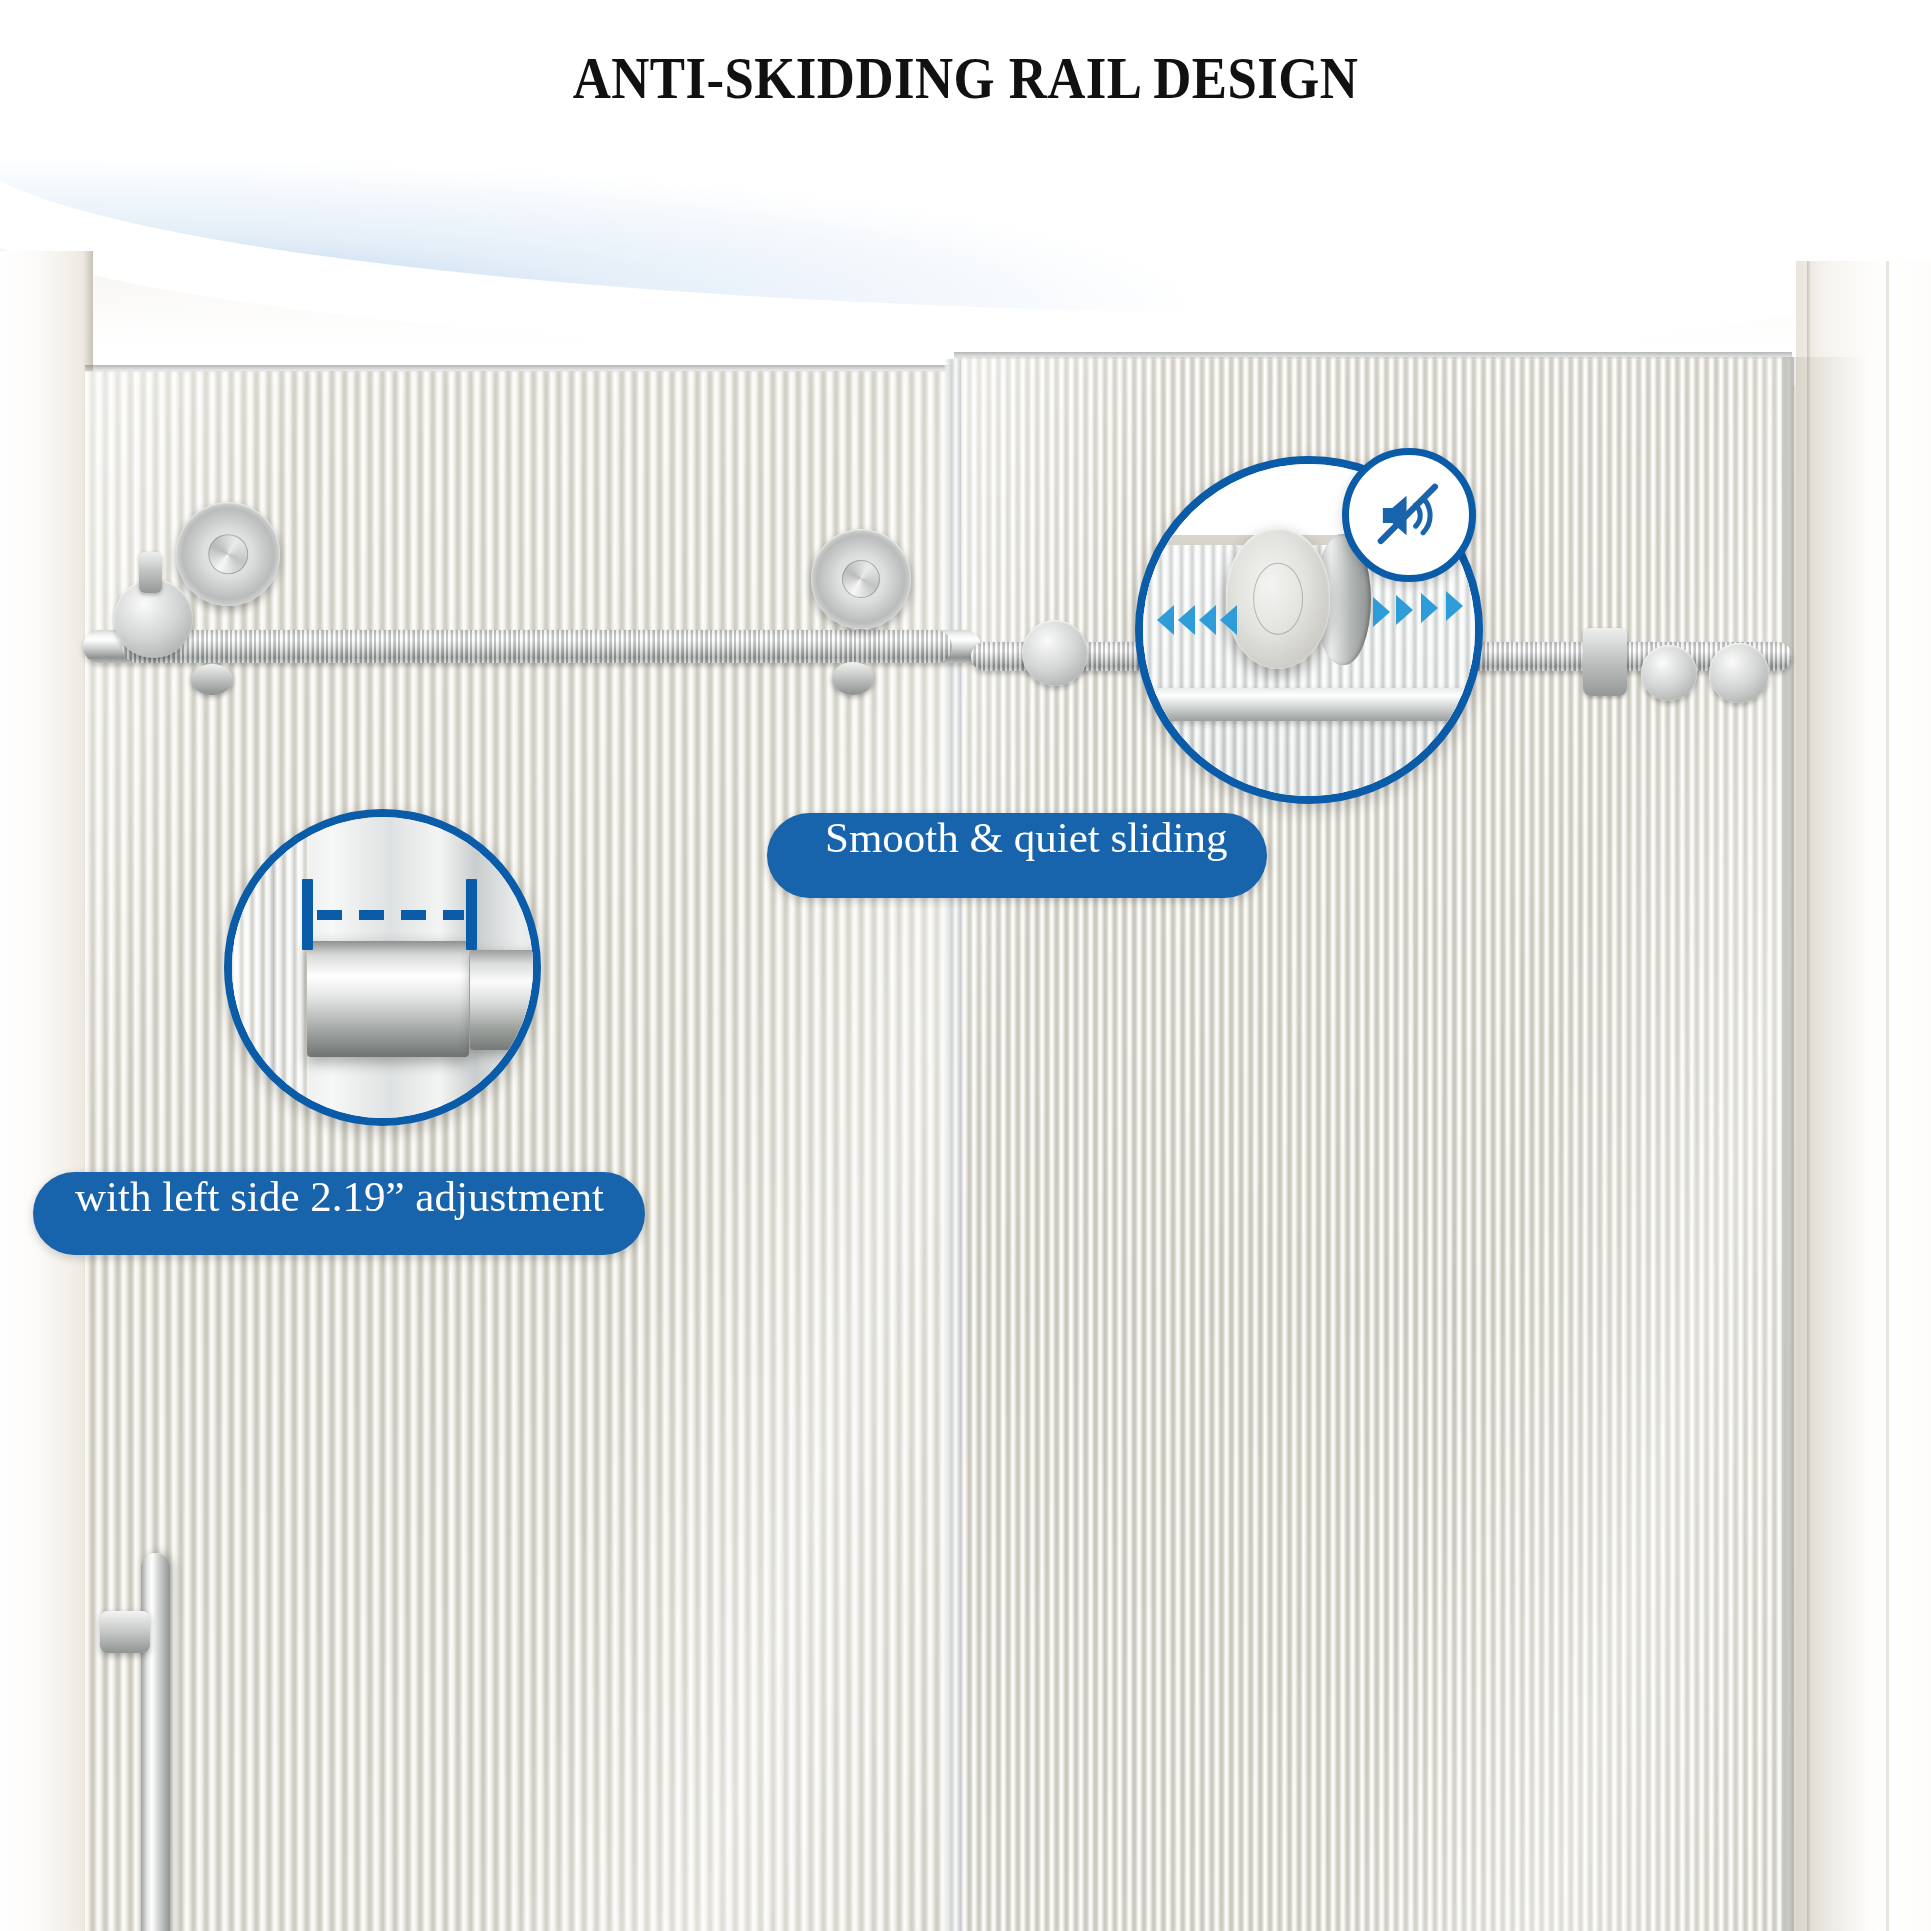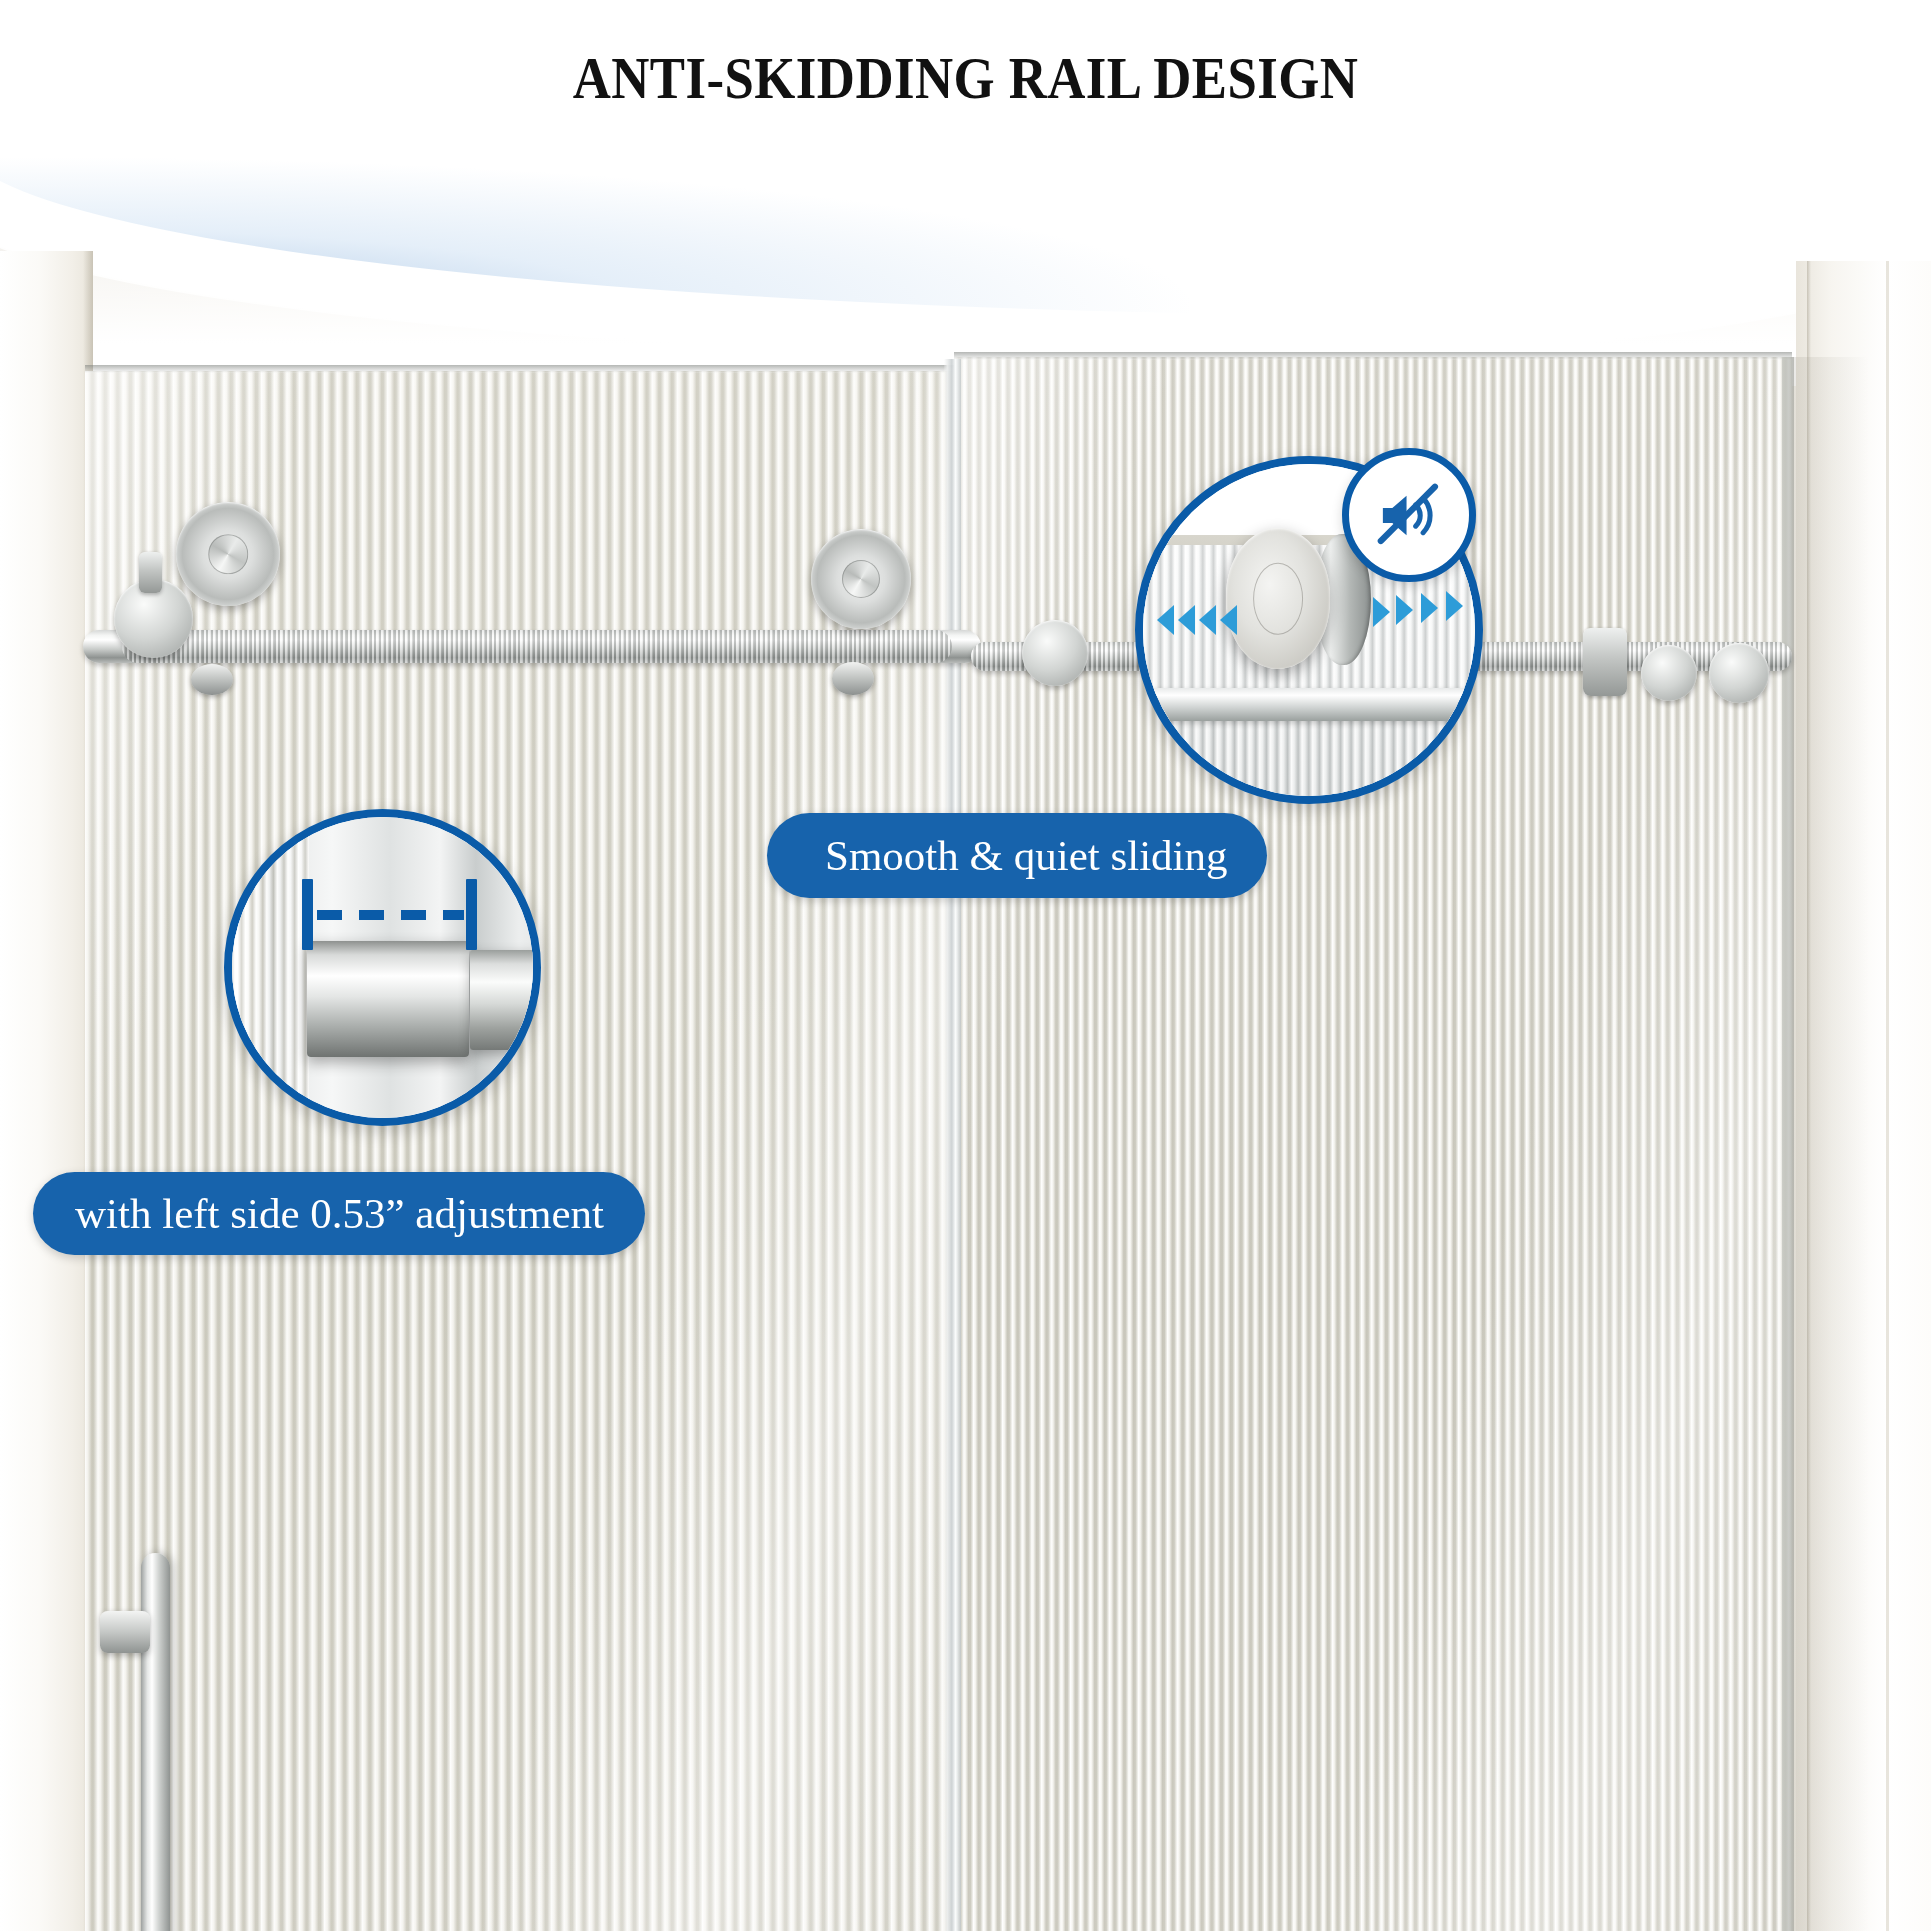--- a/index.html
+++ b/index.html
@@ -323,21 +323,21 @@
     box-shadow:0 3.9px 11.6px rgba(0,0,0,.16);
     display:flex;align-items:center;justify-content:center;
   }
 
   
   .pill{
     position:absolute;
     background:#1763AC;
     color:#ffffff;
     border-radius:44px;
-    display:flex;align-items:center;
+    display:flex;
     font-family:"Liberation Serif","DejaVu Serif",serif;
     font-size:43px;
     white-space:nowrap;
     box-shadow:0 2.9px 9.7px rgba(0,0,0,.18);
   }
   #pill-right{left:767px;top:697px;height:85px;padding:0 39px 0 58px;}
   #pill-left{left:33px;top:1056px;height:83px;padding:0 41px 0 42px;}
 
   
   .floorshade{
@@ -451,18 +451,18 @@
         <path d="M16.6 6.2a8.3 8.3 0 0 1 0 11.6" fill="none" stroke="#1763AC" stroke-width="1.7" stroke-linecap="round"></path>
         <path d="M2.3 20.6L20.6 2.3" stroke="#1763AC" stroke-width="2.1" stroke-linecap="round"></path>
       </svg>
     </div>
 
     <div class="pill" id="pill-right">
       <span>Smooth &amp; quiet sliding</span>
     </div>
 
     <div class="pill" id="pill-left">
-      <span>with left side 0.53” adjustment</span>
+      <span>with left side 2.19” adjustment</span>
     </div>
 
   </div>
 </div>
 
 
 </body></html>

